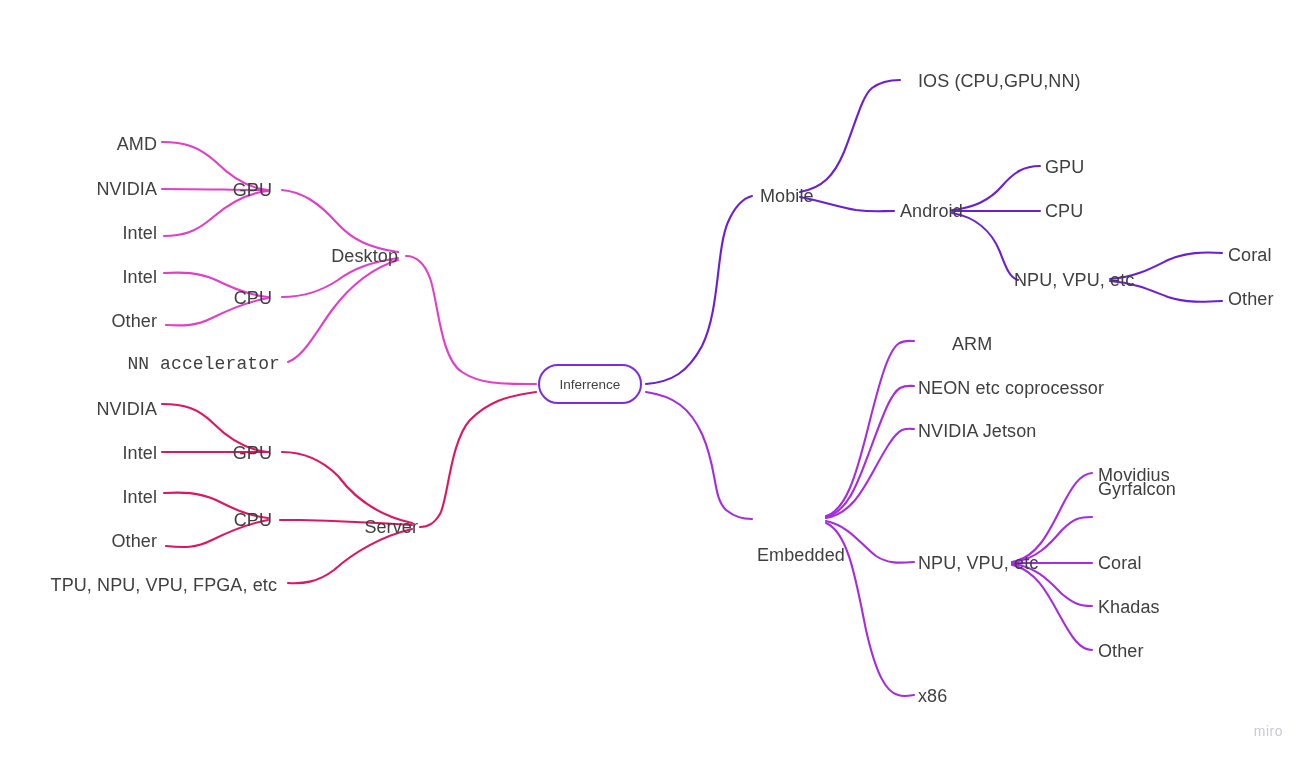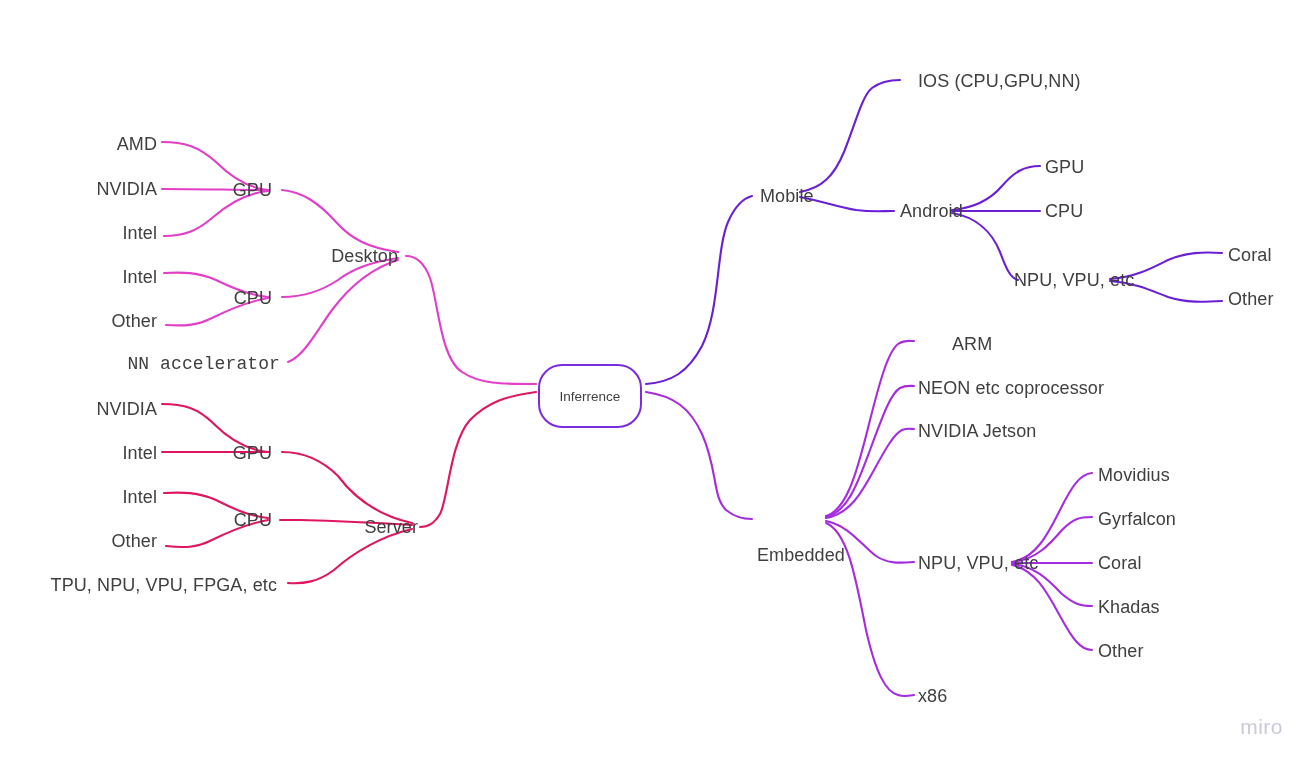--- a/index.html
+++ b/index.html
@@ -36,39 +36,39 @@
     transform: translate(-100%, -50%);
   }
   .node-label.align-left {
     transform: translate(0, -50%);
   }
   #root-node {
     position: absolute;
     left: 538px;
     top: 364px;
     width: 104px;
-    height: 64px;
+    height: 40px;
     border: 2px solid #7b2ce0;
     border-radius: 24px;
     background: #ffffff;
     box-sizing: border-box;
     display: flex;
     align-items: center;
     justify-content: center;
   }
   #root-node .root-text {
     font-size: 13.5px;
     color: #3f3f3f;
     white-space: nowrap;
   }
   #miro-watermark {
     position: absolute;
     right: 22px;
     bottom: 26px;
-    font-size: 21px;
+    font-size: 14px;
     color: #c9c9d9;
     letter-spacing: 0.5px;
     font-family: "Liberation Sans", "DejaVu Sans", sans-serif;
   }
 </style>
 </head>
 <body>
 
 <div id="canvas">
 
@@ -137,21 +137,21 @@
       <div class="node-label align-left" style="left: 1014px; top: 280px;">NPU, VPU, etc</div>
       <div class="node-label align-left" style="left: 1228px; top: 255px;">Coral</div>
       <div class="node-label align-left" style="left: 1228px; top: 299px;">Other</div>
       <div class="node-label align-left" style="left: 757px; top: 519px; margin-top: 36px;">Embedded</div>
       <div class="node-label align-left" style="left: 952px; top: 344px;">ARM</div>
       <div class="node-label align-left" style="left: 918px; top: 388px;">NEON etc coprocessor</div>
       <div class="node-label align-left" style="left: 918px; top: 431px;">NVIDIA Jetson</div>
       <div class="node-label align-left" style="left: 918px; top: 563px;">NPU, VPU, etc</div>
       <div class="node-label align-left" style="left: 918px; top: 696px;">x86</div>
       <div class="node-label align-left" style="left: 1098px; top: 475px;">Movidius</div>
-      <div class="node-label align-left" style="left: 1098px; top: 519px;">Gyrfalcon</div>
+      <div class="node-label align-left" style="left: 1098px; top: 489px;">Gyrfalcon</div>
       <div class="node-label align-left" style="left: 1098px; top: 563px;">Coral</div>
       <div class="node-label align-left" style="left: 1098px; top: 607px;">Khadas</div>
       <div class="node-label align-left" style="left: 1098px; top: 651px;">Other</div>
     </div>
 
   <div id="root-node">
     <span class="root-text">Inferrence</span>
   </div>
 
   <div id="miro-watermark">miro</div>

